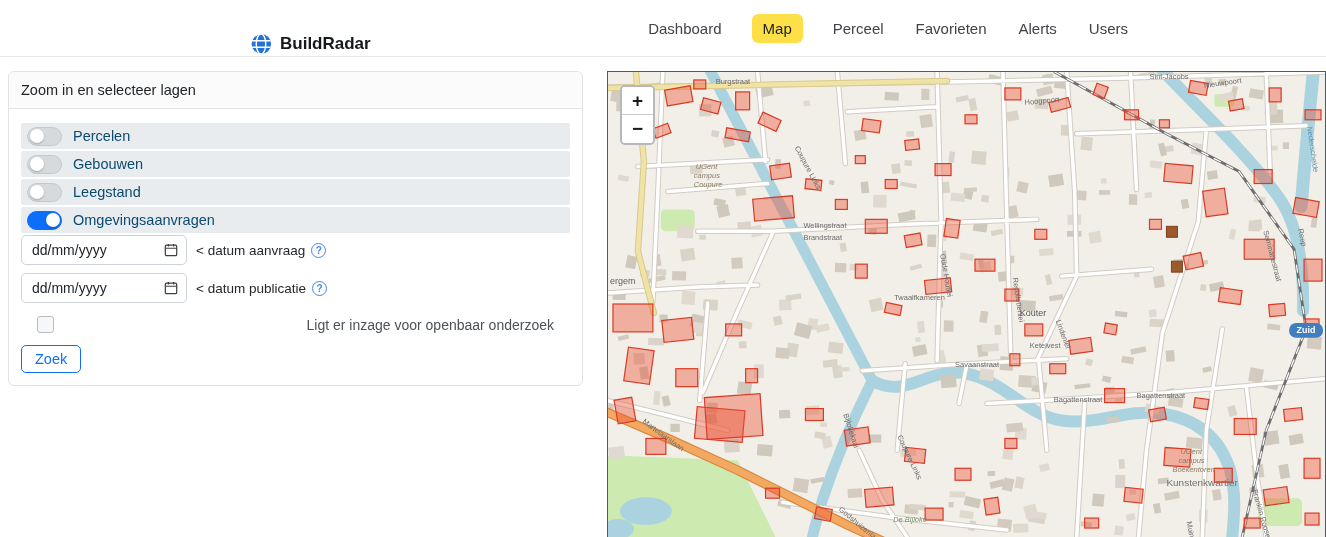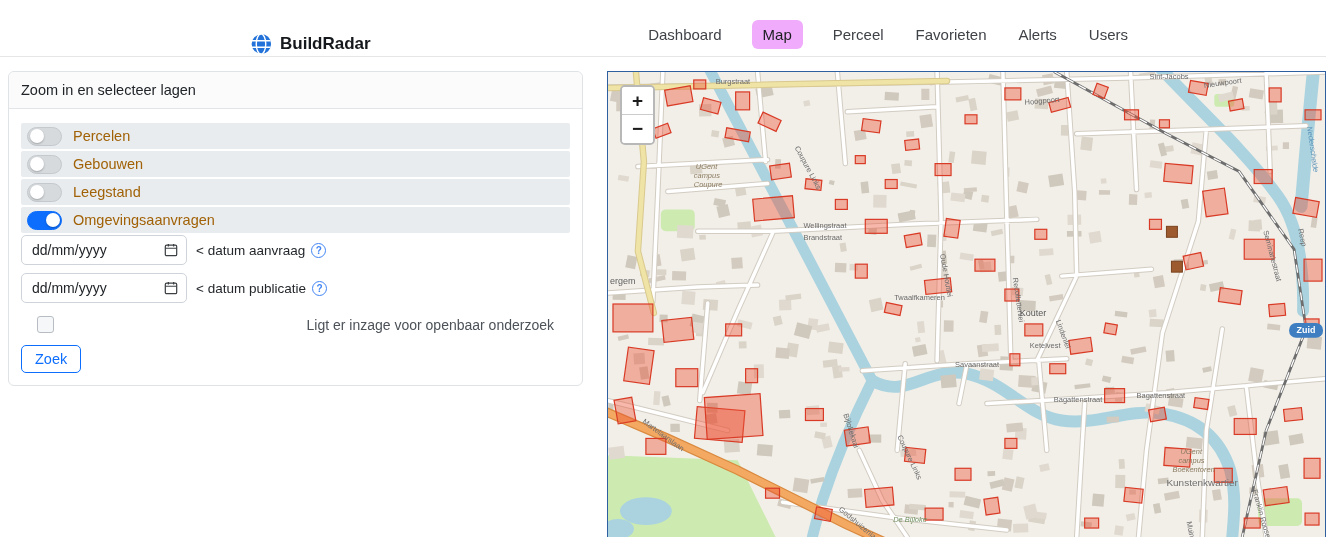--- a/index.html
+++ b/index.html
@@ -4,44 +4,44 @@
 <style>
   html,body{margin:0;padding:0;}
   body{
     width:1326px;height:537px;overflow:hidden;background:#fff;
     font-family:"Liberation Sans",sans-serif;color:#212529;
   }
   
   .navbar{position:relative;height:56px;background:#fff;border-bottom:1px solid #e6e6e6;}
   .brand{position:absolute;left:250px;top:16px;height:100%;display:flex;align-items:center;gap:8px;
     font-size:17px;font-weight:700;color:#15181c;}
-  .nav-items{position:absolute;right:196px;top:6px;height:100%;display:flex;align-items:center;gap:28px;
+  .nav-items{position:absolute;right:196px;top:0;height:100%;display:flex;align-items:center;gap:28px;
     font-size:15px;color:#3f4247;}
   .nav-item{cursor:pointer;padding:6px 2px;}
-  .nav-item.active{background:#f0abfc;padding:6px 11px;border-radius:6px;color:#1c1e21;}
+  .nav-item.active{background:#fde047;padding:6px 11px;border-radius:6px;color:#1c1e21;}
   
   .main{display:flex;gap:24px;padding:14px 0 0 8px;height:481px;box-sizing:border-box;}
   .sidebar{width:575px;flex:none;}
   .card{border:1px solid #dfe3e6;border-radius:6px;background:#fff;margin-bottom:10px;box-sizing:border-box;}
   .card-body{padding:8px;}
   .row{display:flex;gap:8px;margin-bottom:8px;}
   .inp{height:31px;border:1px solid #ced4da;border-radius:5px;padding:0 10px;font-size:14px;
     color:#212529;box-sizing:border-box;width:100%;font-family:"Liberation Sans",sans-serif;background:#fff;}
   .inp::placeholder{color:#787f86;opacity:1;}
   .inp-huisnr{width:131px;flex:none;}
   .btn{font-size:14.5px;padding:5px 13px;border-radius:5px;background:#fff;cursor:pointer;
     font-family:"Liberation Sans",sans-serif;}
   .btn-outline-primary{color:#0d6efd;border:1px solid #0d6efd;}
   .btn-outline-secondary{color:#212529;border:1px solid #aab1b7;}
   .btn-row{display:flex;gap:14px;margin-bottom:2px;}
   .card-header{padding:10px 12px;border-bottom:1px solid #e3e6e9;font-size:14.5px;color:#212529;
     background:#fbfbfb;border-radius:6px 6px 0 0;}
   .card2-body{padding:12px;padding-top:14px;}
   .toggle-row{display:flex;align-items:center;gap:11px;background:#e9ecef;height:26px;
-    padding:0 8px 0 6px;margin-bottom:2px;border-radius:2px;font-size:14.5px;color:#a16207;}
+    padding:0 8px 0 6px;margin-bottom:2px;border-radius:2px;font-size:14.5px;color:#0c4a6e;}
   .switch{width:35px;height:19px;border-radius:10px;background:#d6dadd;position:relative;flex:none;cursor:pointer;
     border:1px solid #c4c9cd;box-sizing:border-box;}
   .switch .knob{position:absolute;left:2px;top:1.5px;width:14px;height:14px;border-radius:50%;background:#fff;
     box-shadow:0 1px 2px rgba(0,0,0,.25);}
   .switch.on{background:#0d6efd;border-color:#0d6efd;}
   .switch.on .knob{left:18px;}
   .search-row{display:flex;gap:8px;margin:11px 0 8px;}
   .date-row{display:flex;align-items:center;gap:9px;margin-bottom:8px;}
   .date-box{width:166px;height:30px;border:1px solid #ced4da;border-radius:5px;display:flex;align-items:center;
     justify-content:space-between;padding:0 8px 0 10px;font-size:14px;color:#212529;box-sizing:border-box;cursor:text;flex:none;}

